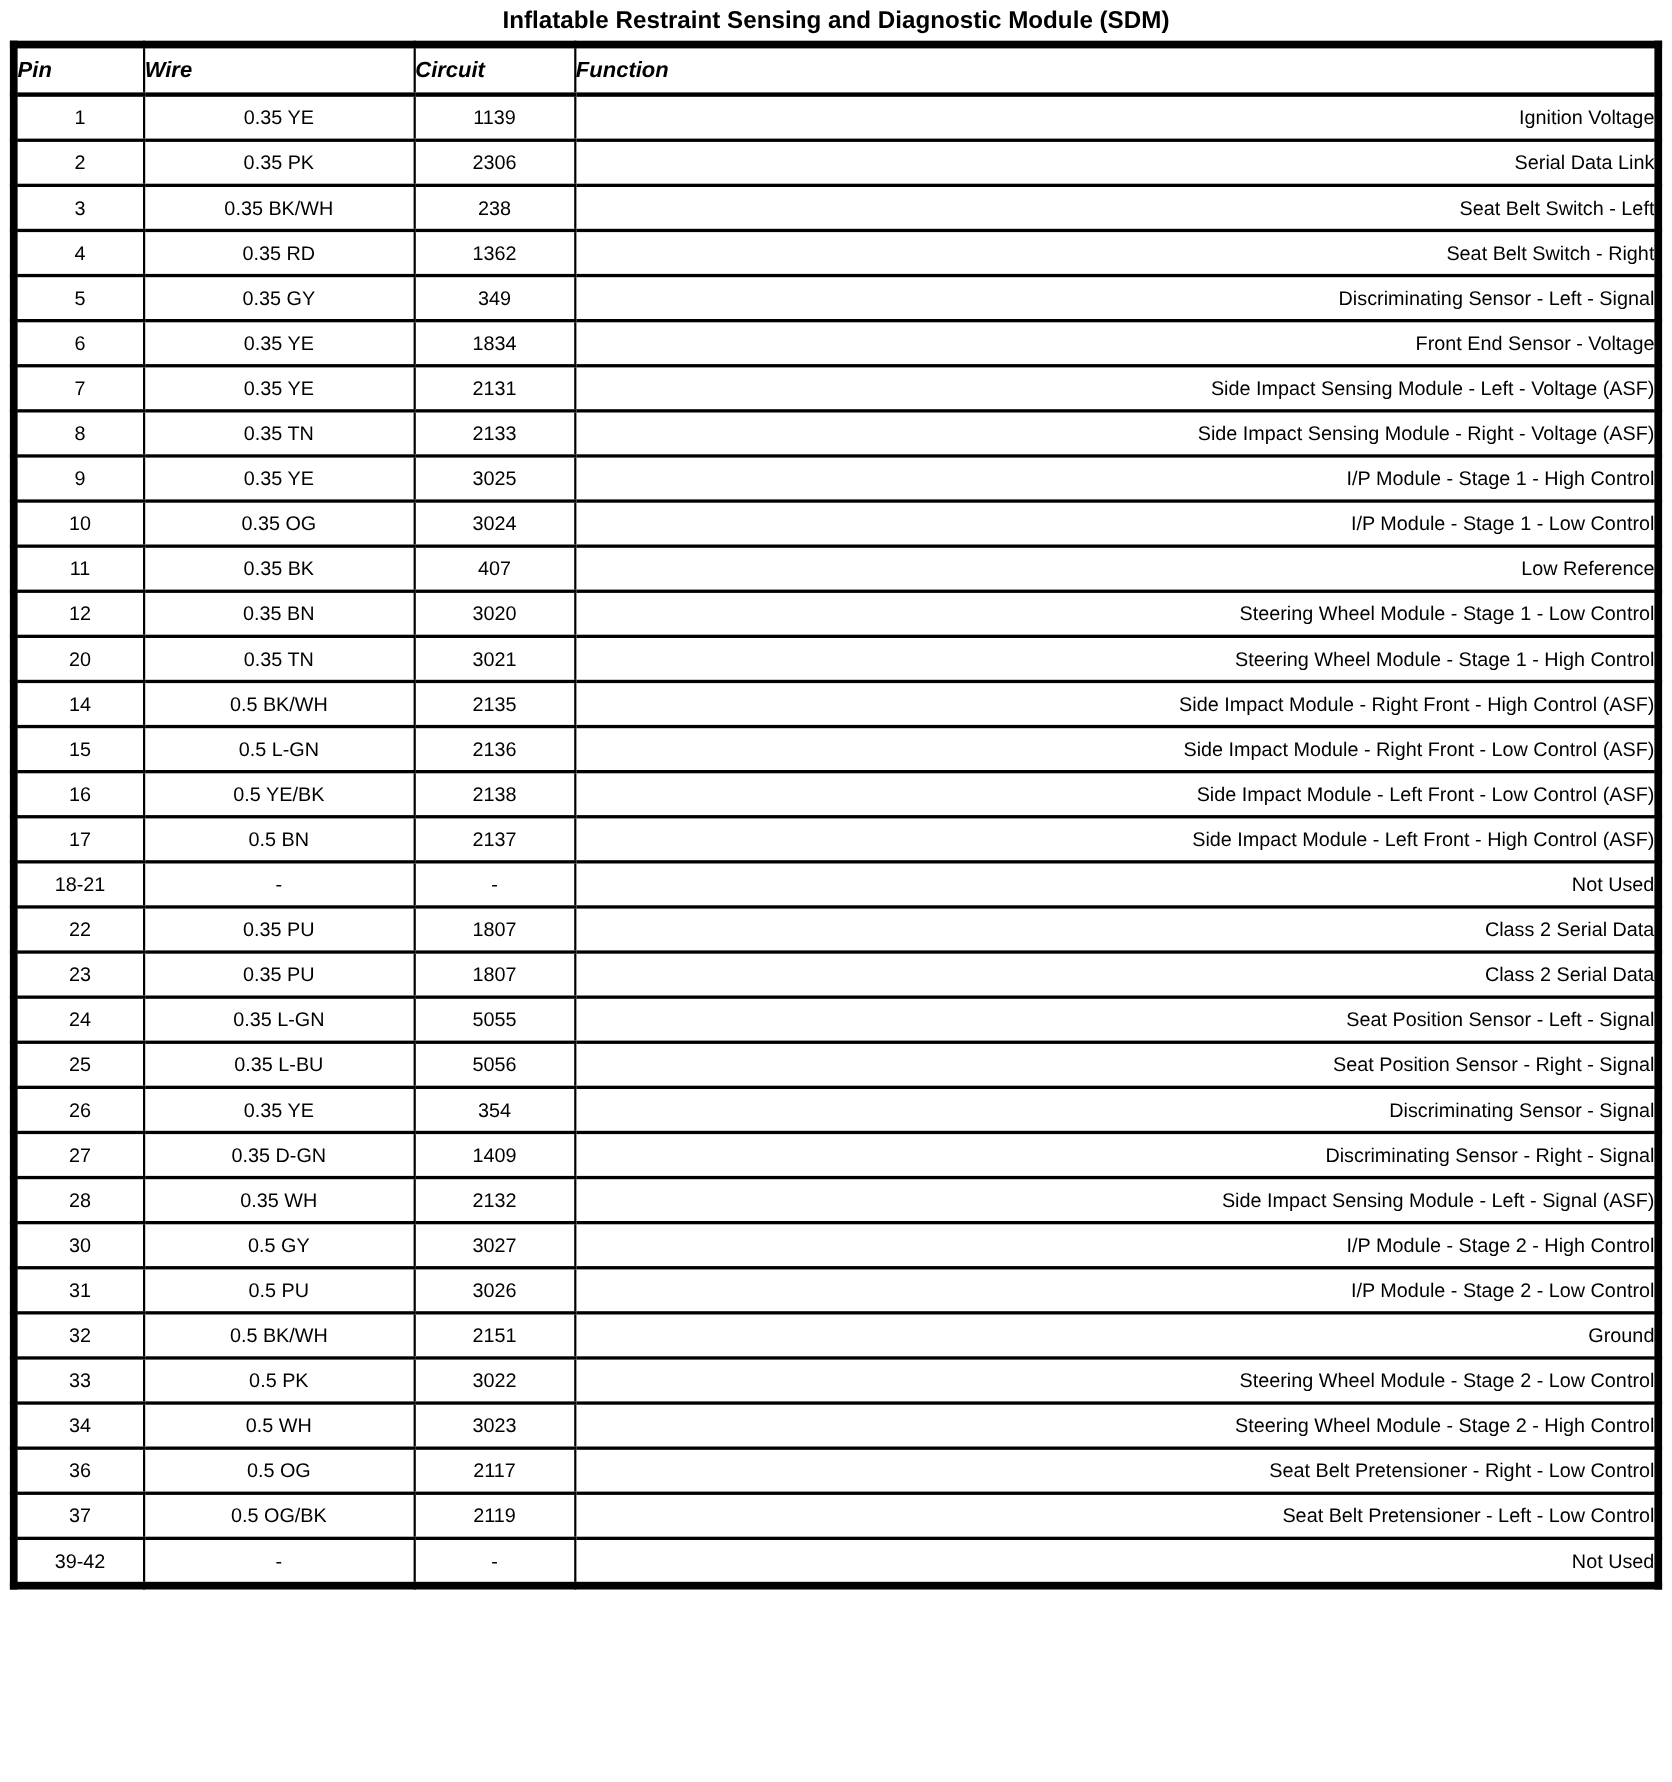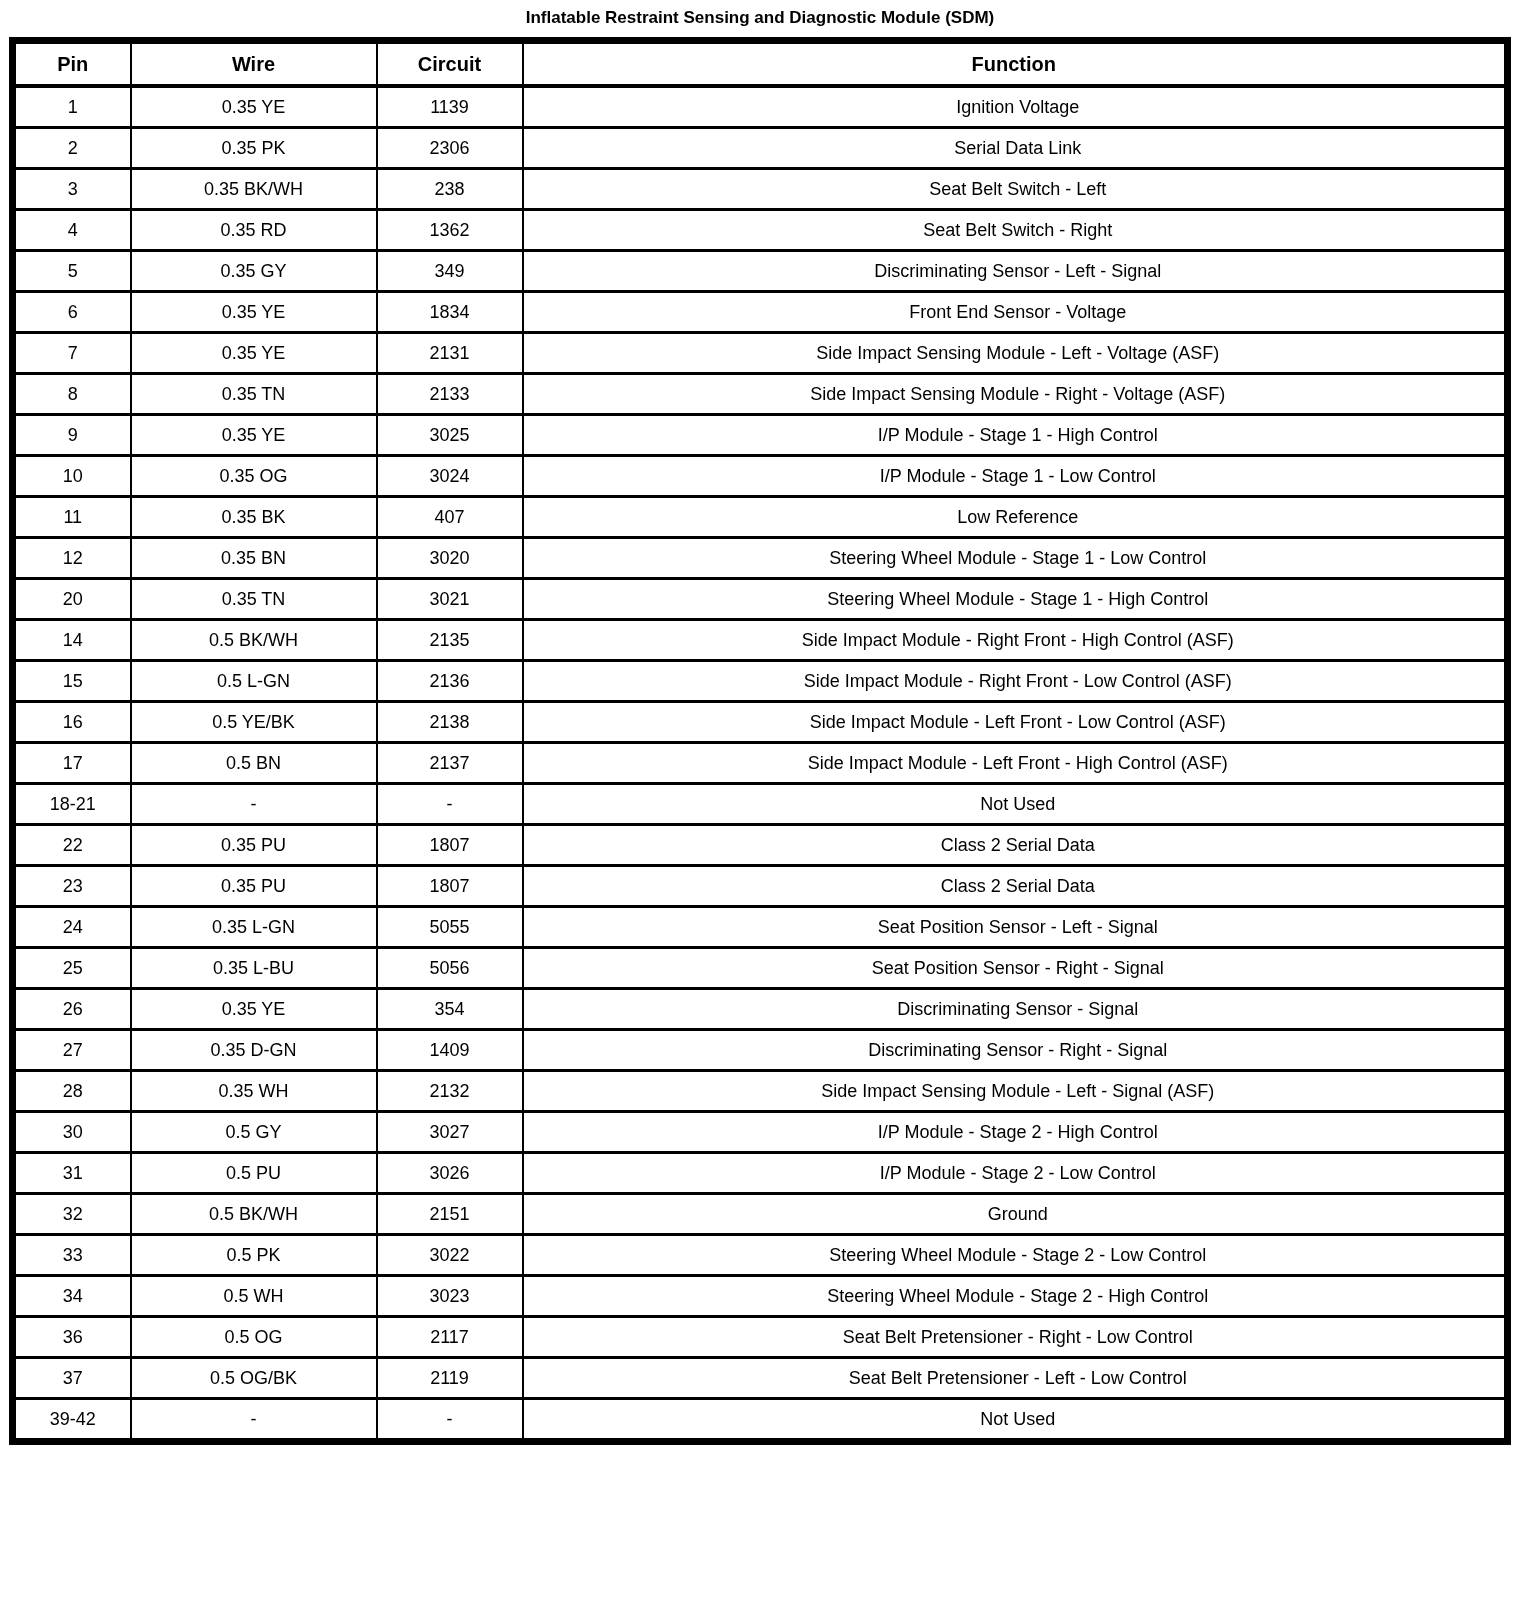--- a/index.html
+++ b/index.html
@@ -10,21 +10,21 @@
   body {
     width: 1520px;
     height: 1620px;
     font-family: "Liberation Sans", sans-serif;
     color: #000000;
     -webkit-font-smoothing: antialiased;
   }
   .page-title {
     text-align: center;
     font-weight: bold;
-    font-size: 17px;
+    font-size: 22px;
     padding-top: 4px;
     height: 28px;
     line-height: 28px;
   }
   table.pinout {
     border-collapse: collapse;
     table-layout: fixed;
     width: 1502px;
     margin: 5px auto 0 auto;
     border: 7px solid #000000;
@@ -34,39 +34,40 @@
   col.c2 { width: 146px; }
   col.c3 { width: auto;  }
   th {
     border-left: 2px solid #000;
     border-right: 2px solid #000;
     border-top: 3px solid #000;
     border-bottom: 4px solid #000;
     font-size: 20px;
     font-weight: bold;
     height: 40px;
-    text-align: center;
+    text-align: left;
     vertical-align: middle;
     padding: 0;
+    font-style: italic;
   }
   td {
     border-left: 2px solid #000;
     border-right: 2px solid #000;
     border-top: 3px solid #000;
     border-bottom: 3px solid #000;
     font-size: 18px;
     height: 38px;
     text-align: center;
     vertical-align: middle;
     padding: 0;
     white-space: nowrap;
     overflow: hidden;
   }
   td.c3 {
-    text-align: center;
+    text-align: right;
     padding-left: 8px;
   }
 </style>
 </head>
 <body>
 
 <div class="page">
   <div class="page-title">Inflatable Restraint Sensing and Diagnostic Module (SDM)</div>
 
   <table class="pinout">

